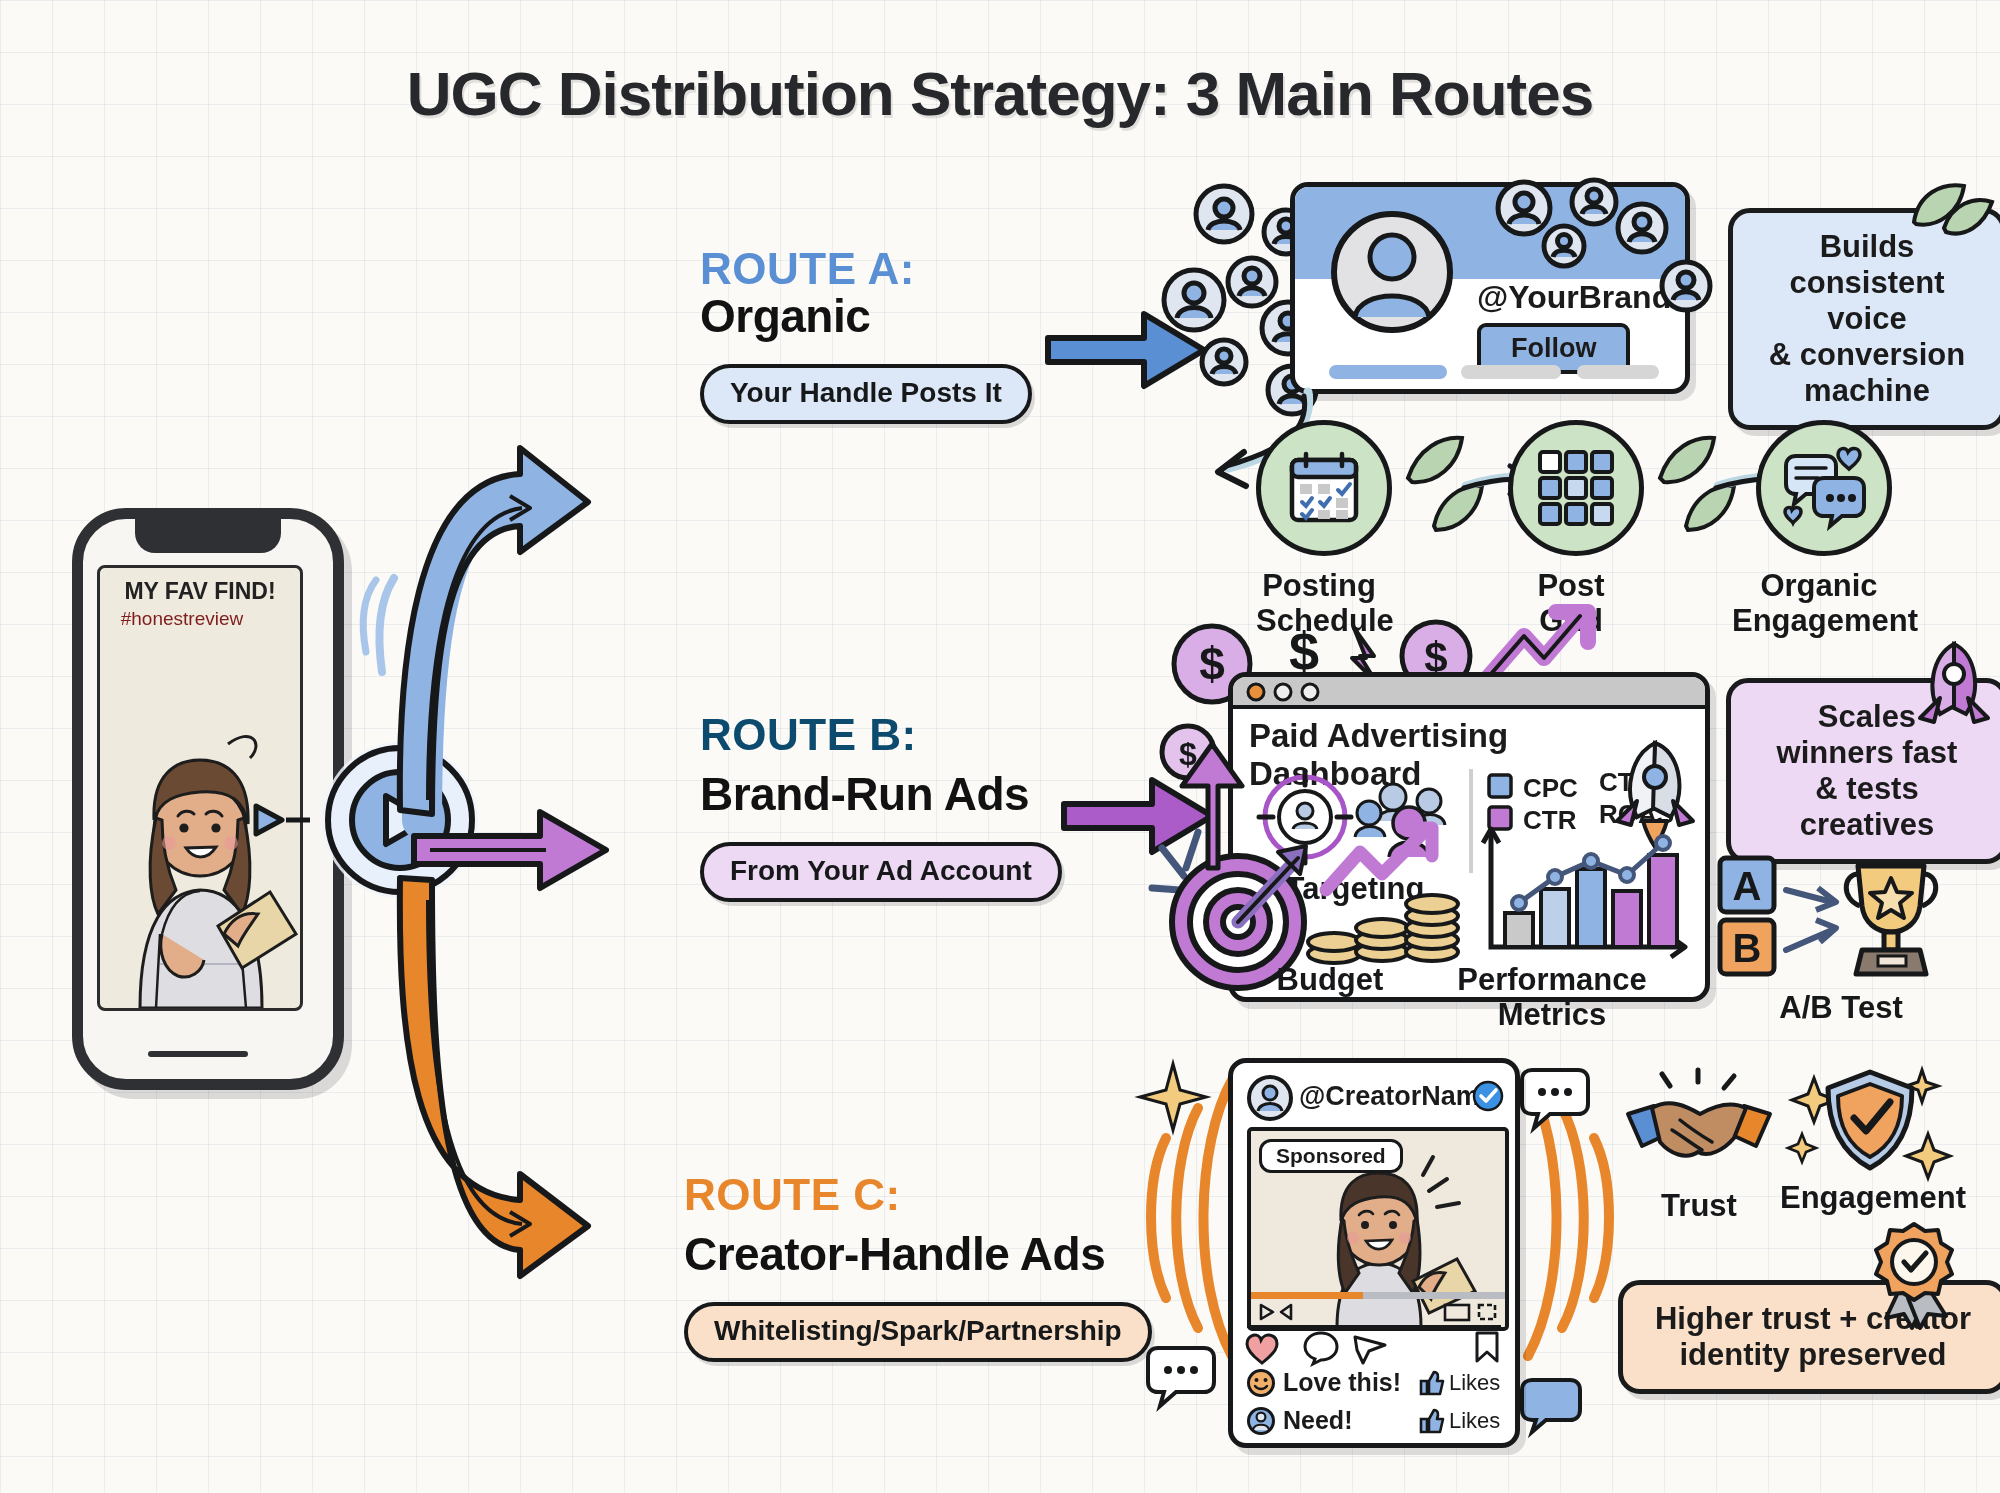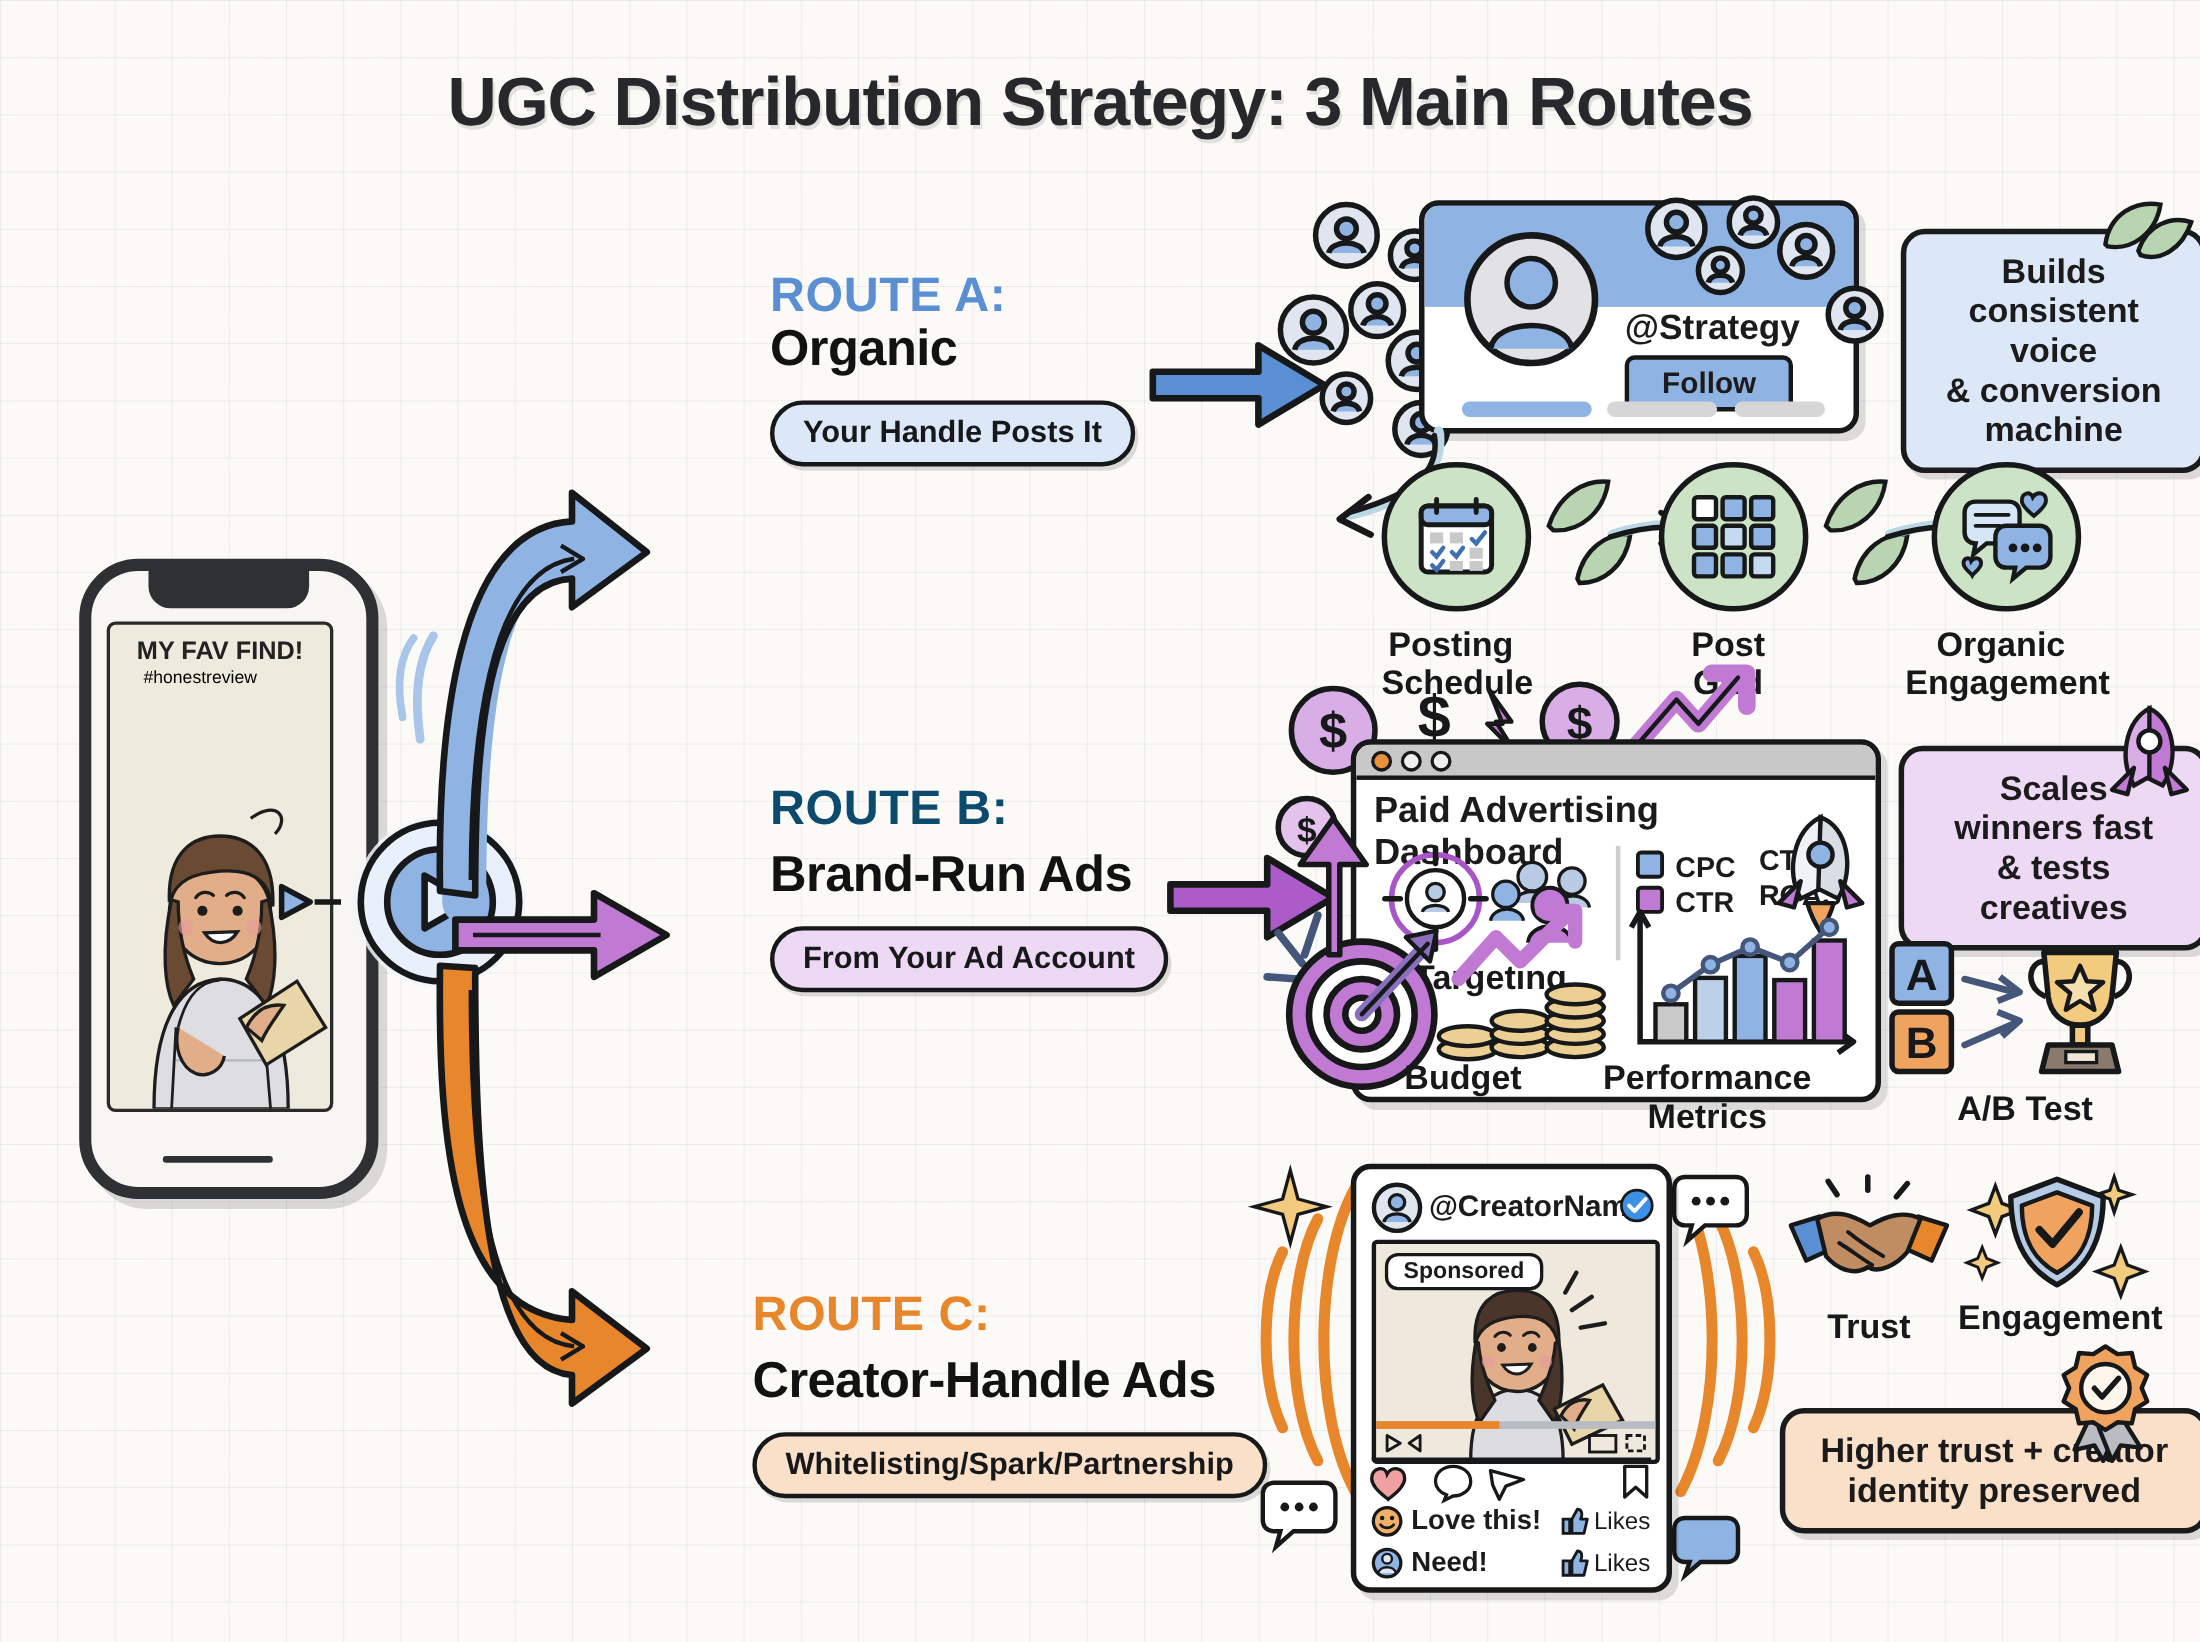--- a/index.html
+++ b/index.html
@@ -74,21 +74,21 @@
 
 <div id="grid"></div>
 
 <div class="abs nosel" id="title">UGC Distribution Strategy: 3 Main Routes</div>
 
 <div class="abs" style="left:72px;top:508px;">
   <div class="phone-body" style="left:0;top:0;width:250px;height:560px;">
     <div class="notch"></div>
     <div class="abs" style="left:14px;top:46px;width:200px;height:440px;background:#efeade;border:3px solid #2b2b2b;border-radius:8px;overflow:hidden;">
       <div class="abs nosel" style="left:0;top:10px;width:200px;text-align:center;font-size:23px;font-weight:bold;color:#222;">MY FAV FIND!</div>
-      <div class="abs nosel" style="left:0;top:40px;width:164px;text-align:center;font-size:16px;color:#000000;">#honestreview</div>
+      <div class="abs nosel" style="left:0;top:40px;width:164px;text-align:center;font-size:19px;color:#7f1d1d;">#honestreview</div>
 
       <svg class="abs" style="left:0;top:66px;" width="200" height="374">
         <path d="M40 374 C40 290 66 258 100 256 C136 256 162 292 162 374 Z" fill="#dddde2" stroke="#1d1d1d" stroke-width="3"></path>
         <path d="M56 374 L60 300 M146 374 L140 302" stroke="#1d1d1d" stroke-width="2.5" fill="none"></path>
         <path d="M60 330 L146 330" stroke="#8a8fa0" stroke-width="2" fill="none" opacity=".5"></path>
         <path d="M62 300 C70 268 84 258 100 257" fill="none" stroke="#1d1d1d" stroke-width="2.5"></path>
         <circle cx="100" cy="196" r="46" fill="#e2ae89" stroke="#1d1d1d" stroke-width="3"></circle>
         <path d="M54 186 C52 140 76 126 100 126 C126 126 150 142 148 190 C144 168 132 156 100 158 C76 160 60 166 54 186 Z" fill="#6b4a33" stroke="#1d1d1d" stroke-width="3"></path>
         <path d="M56 184 C46 230 50 264 58 280 L76 256 C66 232 62 206 62 186 Z" fill="#6b4a33" stroke="#1d1d1d" stroke-width="3"></path>
         <path d="M144 184 C154 230 150 264 142 280 L124 256 C134 232 138 206 138 186 Z" fill="#6b4a33" stroke="#1d1d1d" stroke-width="3"></path>
@@ -173,21 +173,21 @@
   </g>
 </svg>
 
 <div class="abs card" style="left:1290px;top:182px;width:390px;height:202px;overflow:hidden;">
   <div class="abs" style="left:0;top:0;width:390px;height:92px;background:#8fb4e3;"></div>
   <svg class="abs" style="left:34px;top:22px;" width="126" height="126">
     <circle cx="63" cy="63" r="58" fill="#e2e2e4" stroke="#17181a" stroke-width="6"></circle>
     <circle cx="63" cy="48" r="22" fill="#8fb4e3" stroke="#17181a" stroke-width="5"></circle>
     <path d="M26 108 C30 80 96 80 100 108" fill="#8fb4e3" stroke="#17181a" stroke-width="5"></path>
   </svg>
-  <div class="abs nosel" style="left:182px;top:92px;font-size:32px;font-weight:bold;">@Strategy</div>
+  <div class="abs nosel" style="left:182px;top:92px;font-size:32px;font-weight:bold;">@YourBrand</div>
   <div class="abs nosel" style="left:182px;top:136px;background:#8fb4e3;border:4px solid #17181a;border-radius:9px;padding:6px 30px;font-size:27px;font-weight:bold;">Follow</div>
   <div class="abs" style="left:34px;top:178px;width:118px;height:14px;border-radius:8px;background:#8fb4e3;"></div>
   <div class="abs" style="left:166px;top:178px;width:100px;height:14px;border-radius:8px;background:#d6d6d6;"></div>
   <div class="abs" style="left:282px;top:178px;width:82px;height:14px;border-radius:8px;background:#d6d6d6;"></div>
 </div>
 
 <svg class="abs" style="left:1480px;top:172px;" width="230" height="180">
   <g stroke="#17181a" stroke-width="5">
     <circle cx="44" cy="36" r="26" fill="#dfe6ef"></circle>
       <circle cx="44" cy="30" r="9" fill="#8fb4e3"></circle>

